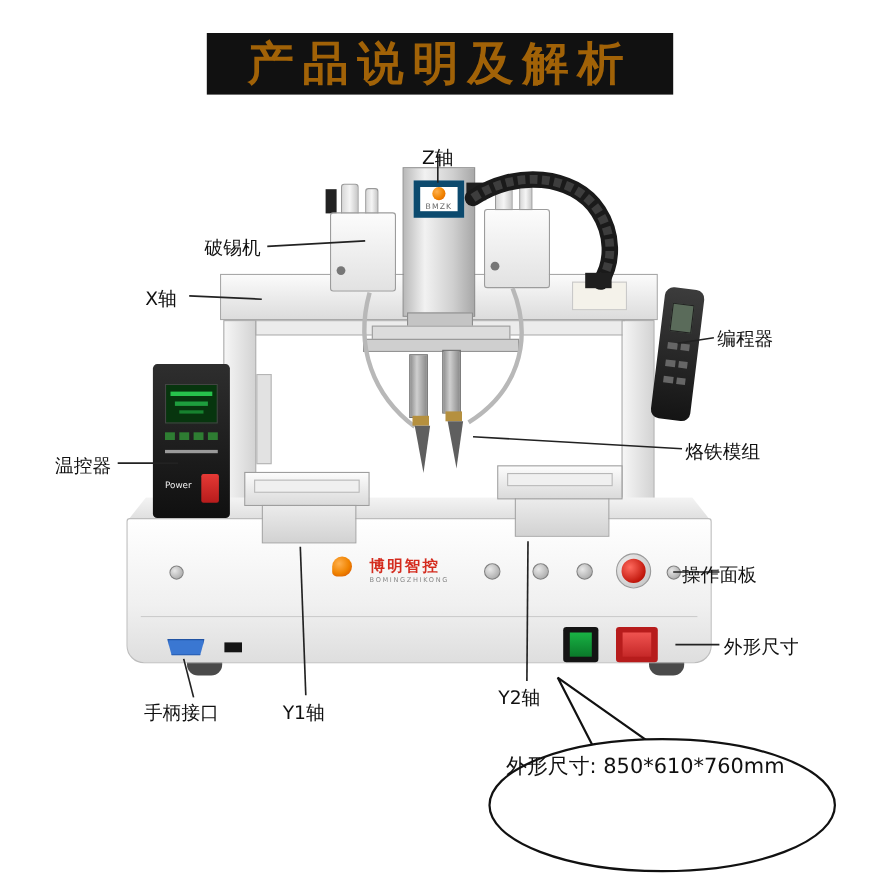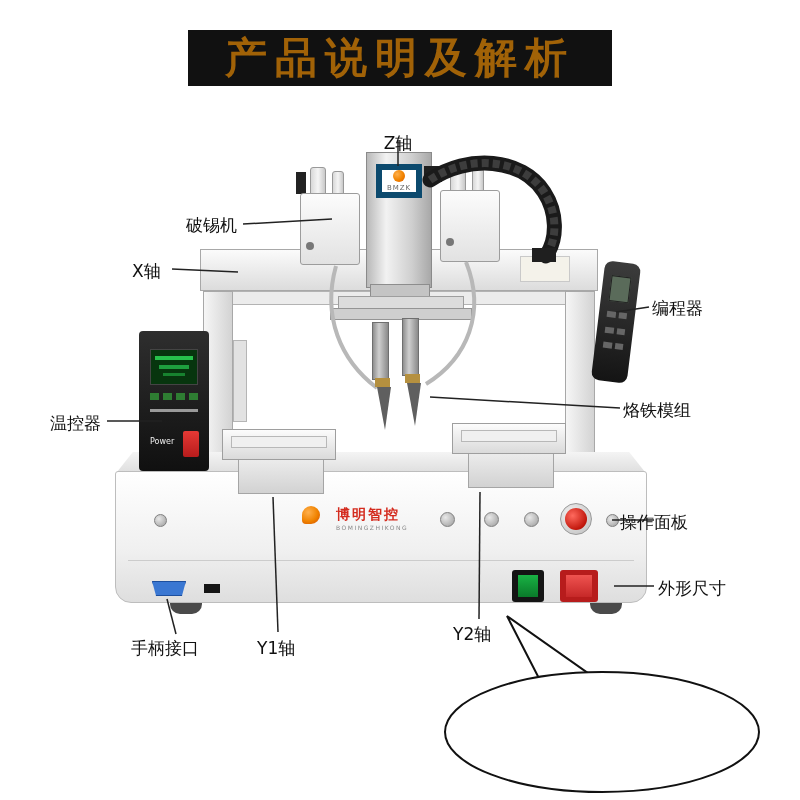--- a/index.html
+++ b/index.html
@@ -164,15 +164,16 @@
   <div class="callout" style="left:652px;top:297px;">编程器</div>
   <div class="callout" style="left:50px;top:412px;text-align:center;">温控器</div>
   <div class="callout" style="left:623px;top:399px;">烙铁模组</div>
   <div class="callout" style="left:620px;top:511px;">操作面板</div>
   <div class="callout" style="left:658px;top:577px;">外形尺寸</div>
   <div class="callout" style="left:131px;top:637px;">手柄接口</div>
   <div class="callout" style="left:257px;top:637px;">Y1轴</div>
   <div class="callout" style="left:453px;top:623px;">Y2轴</div>
 
   <div class="specs">
+    <div>外形尺寸: 850*610*760mm</div>
   </div>
 
 </div>
 
 </body></html>

